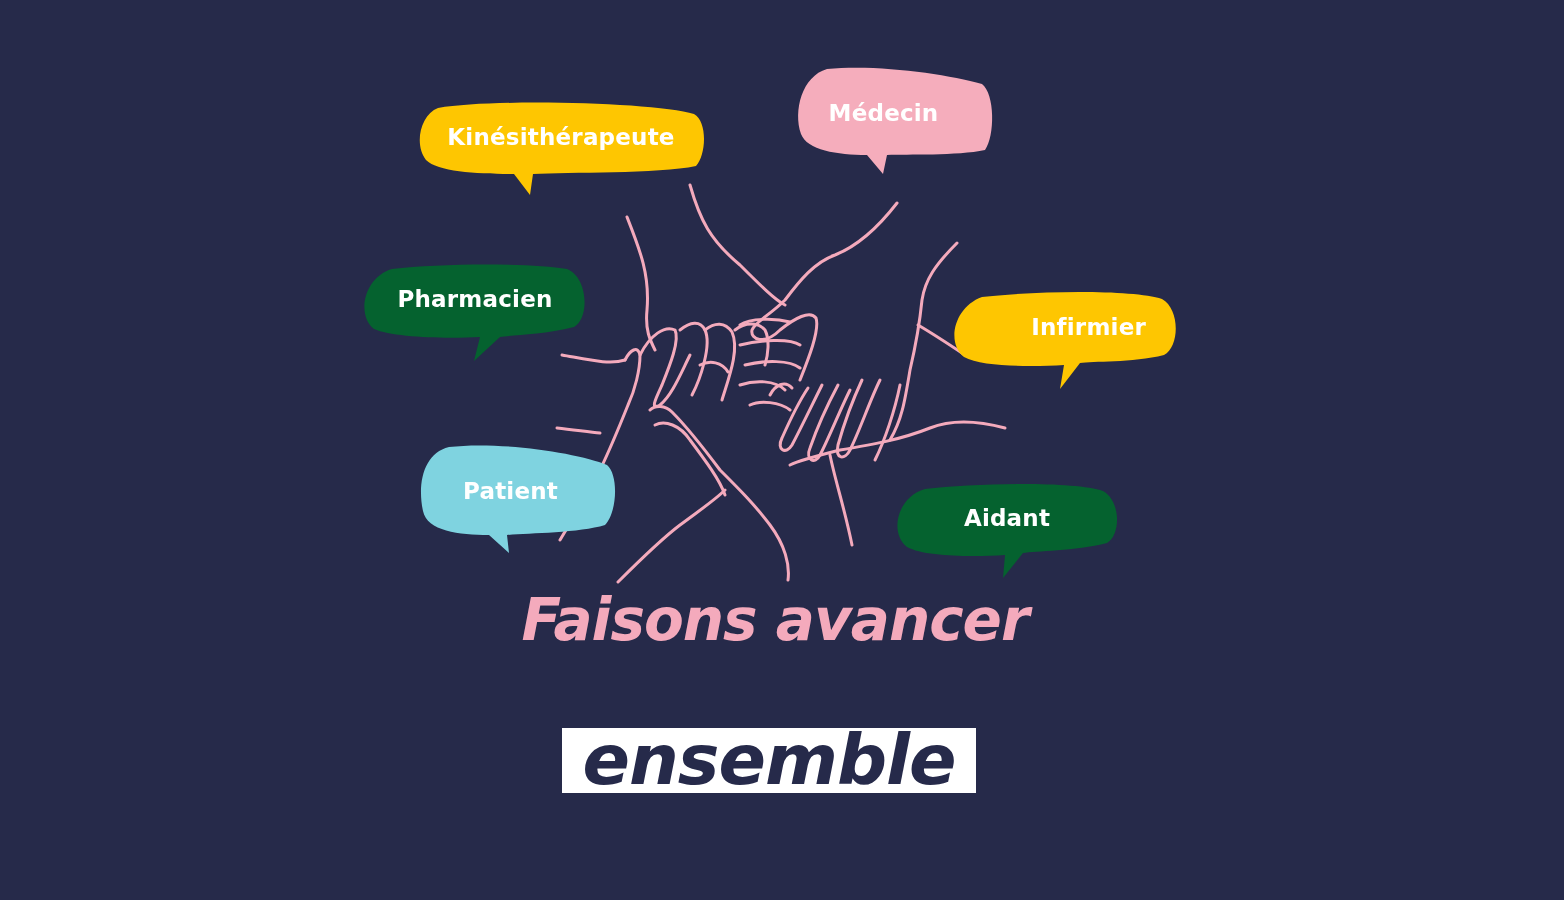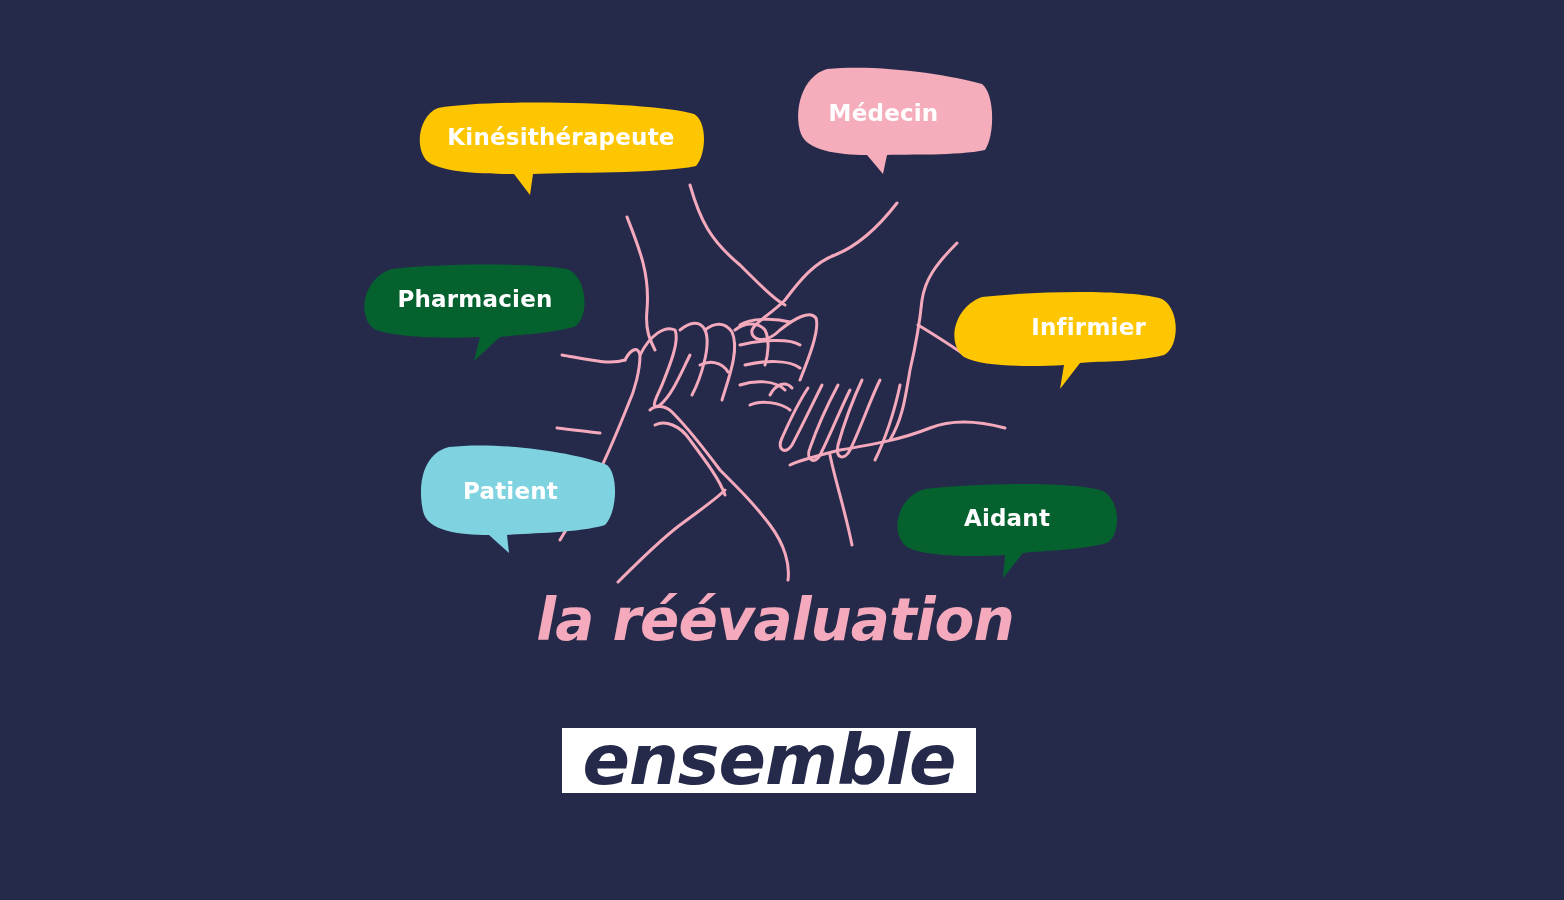--- a/index.html
+++ b/index.html
@@ -122,20 +122,20 @@
   </div>
 
   <div class="bubble" style="left:895px; top:483px; width:224px; height:95px;">
     <svg class="shape" width="224" height="95" viewBox="0 0 224 95">
       <path d="M30 6 C80 0, 180 -2, 208 8 C226 18, 226 52, 212 60 C180 68, 140 68, 128 70 L108 95 L110 72 C80 74, 30 74, 12 64 C-6 50, 2 14, 30 6 Z" fill="#05622f"></path>
     </svg>
     <span class="label" style="margin-top:-26px;">Aidant</span>
   </div>
 
   <div class="title">
-    <span class="line">la réévaluation</span>
+    <span class="line">Faisons avancer</span>
   </div>
 
   <div class="highlight">
     <span>ensemble</span>
   </div>
 
 </div>
 
 </body></html>

